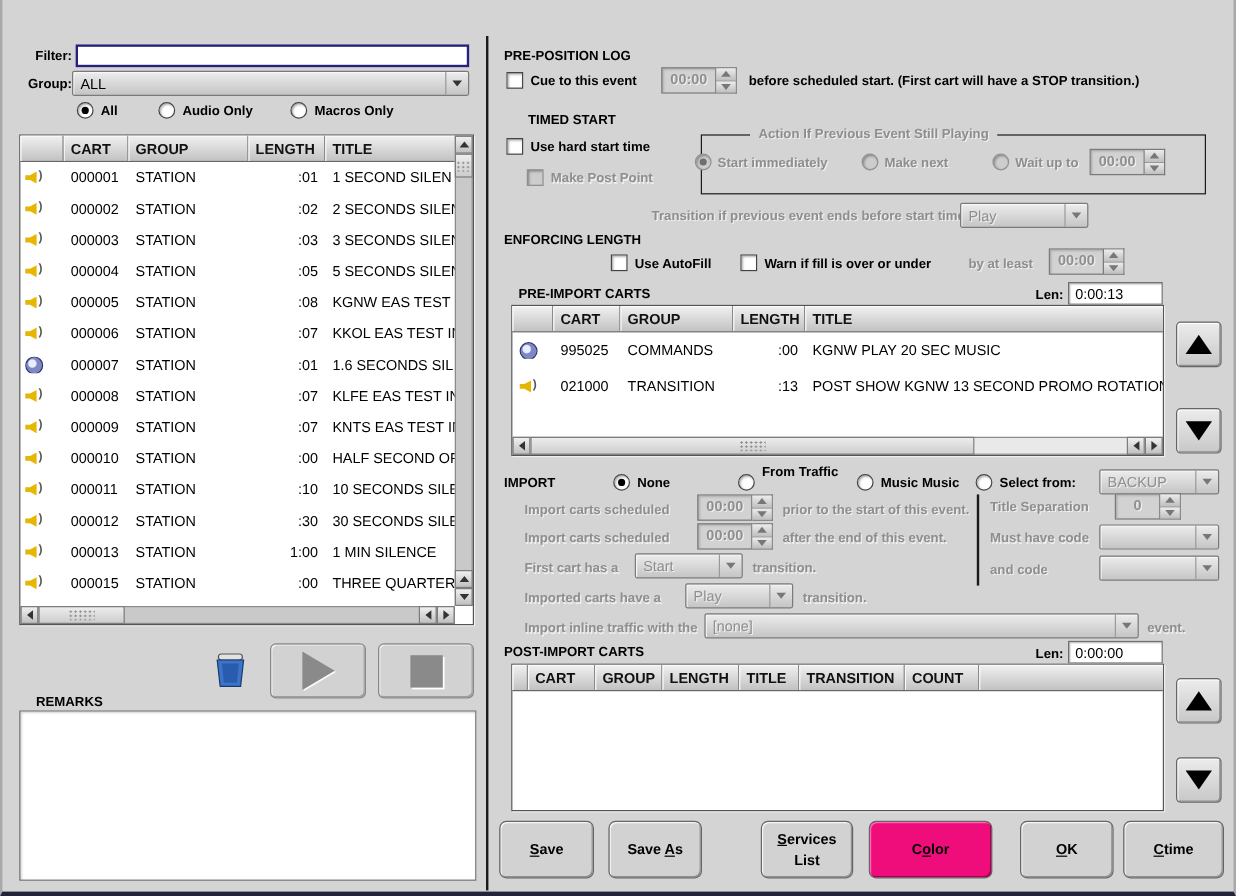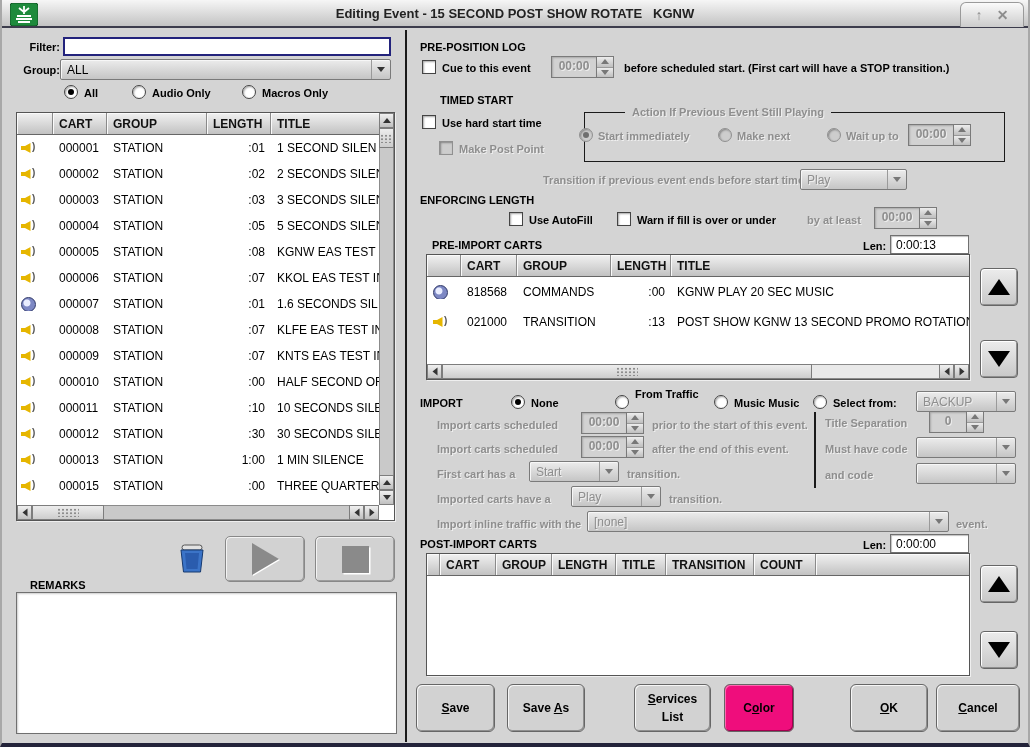--- a/index.html
+++ b/index.html
@@ -94,33 +94,20 @@
 .gtitle{position:absolute;top:-7px;left:40px;background:#d4d4d4;padding:0 7px}
 .vdivider{position:absolute;width:2px;background:#1a1a1a}
 .remarks{position:absolute;background:#fff;border:1px solid #707070;box-shadow:inset 1px 1px 2px rgba(0,0,0,.2);
   resize:none;font-size:12px;font-family:"Liberation Sans",sans-serif}
 </style>
 </head>
 <body>
 
 <div class="win">
 
-  <div class="titlebar">
-    <span class="appicon">
-      <svg width="28" height="23" viewBox="0 0 28 23">
-        <rect x="0" y="0" width="28" height="23" rx="3" fill="#1e8a3c" stroke="#0e5423"></rect>
-        <path d="M14 3 v8 M9 5 l5 4 5-4 M7 13 h14 M6 16 h16 M8 19 h12" stroke="#fff" stroke-width="1.8" fill="none"></path>
-      </svg>
-    </span>
-    <span class="title">Editing Event - 15 SECOND POST SHOW ROTATE   KGNW</span>
-    <span class="winbtns">
-      <span class="winbtn">↑</span>
-      <span class="winbtn">✕</span>
-    </span>
-  </div>
 
   <div class="vdivider" style="left:403px;top:30px;height:712px"></div>
 
   <div class="abs b" style="left:14px;top:41px;width:44px;text-align:right">Filter:</div>
   <input class="abs input" style="left: 61px; top: 37px; width: 328px; height: 19px;" value="">
 
   <div class="abs b" style="left:14px;top:64px;width:44px;text-align:right">Group:</div>
   <div class="abs combo en" style="left:58px;top:59px;width:331px">
     <span class="cval">ALL</span>
     <span class="carr">
@@ -365,21 +352,21 @@
   <div class="grid" style="left:424px;top:254px;width:544px;height:126px">
     <div class="ghead">
       <div class="hc" style="width:34px"></div>
       <div class="hc" style="width:56px">CART</div>
       <div class="hc" style="width:94px">GROUP</div>
       <div class="hc" style="width:60px">LENGTH</div>
       <div class="hc" style="flex:1;border-right:none">TITLE</div>
     </div>
     <div class="trow" style="height:30px">
       <div class="tc" style="width:34px;padding:0"><span class="cicon icon-macro" style="margin-left:6px"></span></div>
-      <div class="tc" style="width:56px">818568</div>
+      <div class="tc" style="width:56px">995025</div>
       <div class="tc" style="width:94px">COMMANDS</div>
       <div class="tc num" style="width:60px">:00</div>
       <div class="tc" style="flex:1">KGNW PLAY 20 SEC MUSIC</div>
     </div>
     <div class="trow" style="height:30px">
       <div class="tc" style="width:34px;padding:0"><span class="cicon icon-audio" style="margin-left:6px"></span></div>
       <div class="tc" style="width:56px">021000</div>
       <div class="tc" style="width:94px">TRANSITION</div>
       <div class="tc num" style="width:60px">:13</div>
       <div class="tc" style="flex:1">POST SHOW KGNW 13 SECOND PROMO ROTATION</div>
@@ -532,23 +519,23 @@
   <div class="abtn" style="left:414px;top:684px;width:79px">
     <span><span></span><span class="u">S</span><span>ave</span></span>
   </div>
   <div class="abtn" style="left:505px;top:684px;width:78px">
     <span><span>Save </span><span class="u">A</span><span>s</span></span>
   </div>
   <div class="abtn" style="left:632px;top:684px;width:77px">
     <span><span class="u">S</span><span>ervices</span></span>
     <span>List</span>
   </div>
-  <div class="abtn magenta" style="left:722px;top:684px;width:70px">
+  <div class="abtn magenta" style="left:722px;top:684px;width:103px">
     <span><span>C</span><span class="u">o</span><span>lor</span></span>
   </div>
   <div class="abtn" style="left:848px;top:684px;width:78px">
     <span><span class="u">O</span><span>K</span></span>
   </div>
   <div class="abtn" style="left:934px;top:684px;width:84px">
-    <span><span class="u">C</span><span>ancel</span></span>
+    <span><span class="u">C</span><span>time</span></span>
   </div>
 
 </div>
 
 </body></html>

